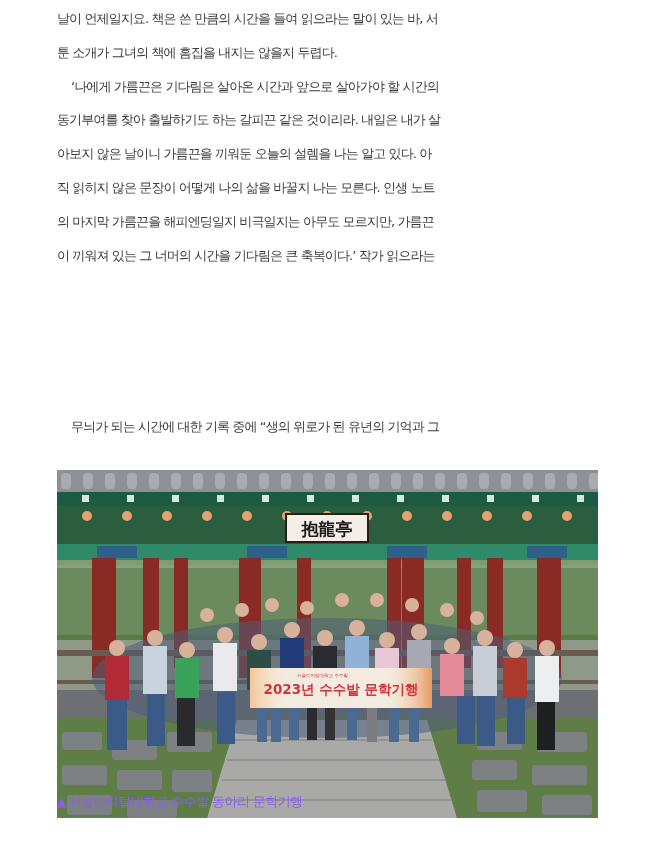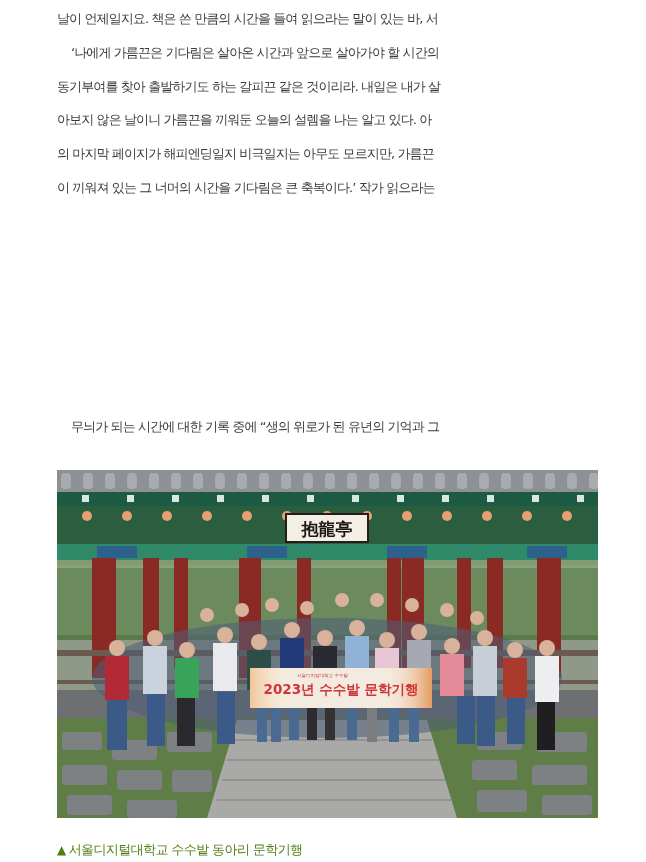--- a/index.html
+++ b/index.html
@@ -7,33 +7,35 @@
          font-family:"DejaVu Sans", "Liberation Sans", sans-serif; color:#3a3a3a; }
   .para { position:absolute; left:57px; width:545px; font-size:13px; line-height:33.8px;
           letter-spacing:-0.9px; word-break:keep-all; white-space:nowrap; }
   .para .ln { display:block; height:33.8px; }
   #p1 { top:2px; }
   #p3 { top:410px; }
   .indent { padding-left:14px; }
   .photo { position:absolute; left:57px; top:470px; width:541px; height:348px; overflow:hidden;
            background:#d946ef; }
   .photo svg { display:block; }
-  .caption { position:absolute; left:57px; top:841px; font-size:13px; color:#4d7c0f;
+  .caption { position:absolute; left:57px; top:793px; font-size:13px; color:#8b5cf6;
              letter-spacing:-0.6px; white-space:nowrap;text-align:center; }
   .caption .tri { font-size:12px; margin-right:3px; }
 </style>
 </head>
 <body>
 
 <div class="para" id="p1">
   <span class="ln">날이 언제일지요. 책은 쓴 만큼의 시간을 들여 읽으라는 말이 있는 바, 서</span>
+  <span class="ln">툰 소개가 그녀의 책에 흠집을 내지는 않을지 두렵다.</span>
   <span class="ln indent">‘나에게 가름끈은 기다림은 살아온 시간과 앞으로 살아가야 할 시간의</span>
   <span class="ln">동기부여를 찾아 출발하기도 하는 갈피끈 같은 것이리라. 내일은 내가 살</span>
   <span class="ln">아보지 않은 날이니 가름끈을 끼워둔 오늘의 설렘을 나는 알고 있다. 아</span>
-  <span class="ln">의 마지막 페이지가 해피엔딩일지 비극일지는 아무도 모르지만, 가름끈</span>
+  <span class="ln">직 읽히지 않은 문장이 어떻게 나의 삶을 바꿀지 나는 모른다. 인생 노트</span>
+  <span class="ln">의 마지막 가름끈을 해피엔딩일지 비극일지는 아무도 모르지만, 가름끈</span>
   <span class="ln">이 끼워져 있는 그 너머의 시간을 기다림은 큰 축복이다.’ 작가 읽으라는</span>
 </div>
 
 <div class="para" id="p3">
   <span class="ln indent">무늬가 되는 시간에 대한 기록 중에 “생의 위로가 된 유년의 기억과 그</span>
 </div>
 
 <div class="photo">
   <svg width="541" height="348" viewBox="0 0 541 348" xmlns="http://www.w3.org/2000/svg">
 

